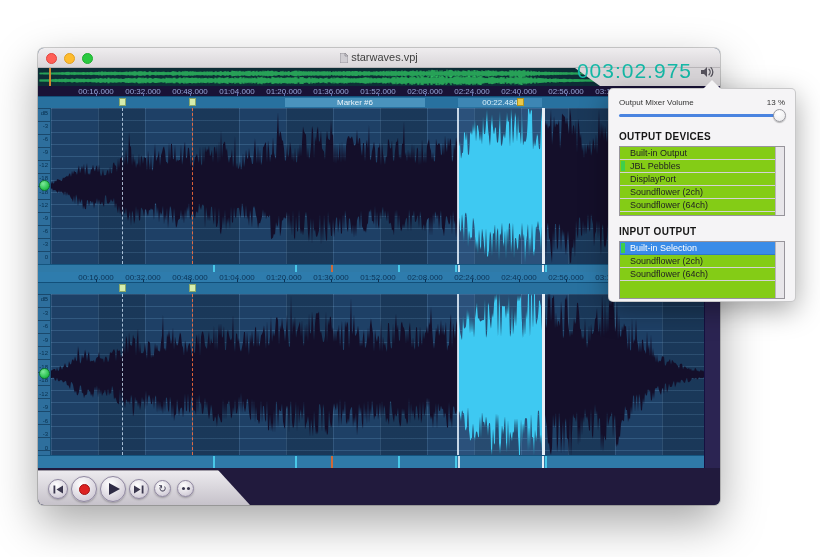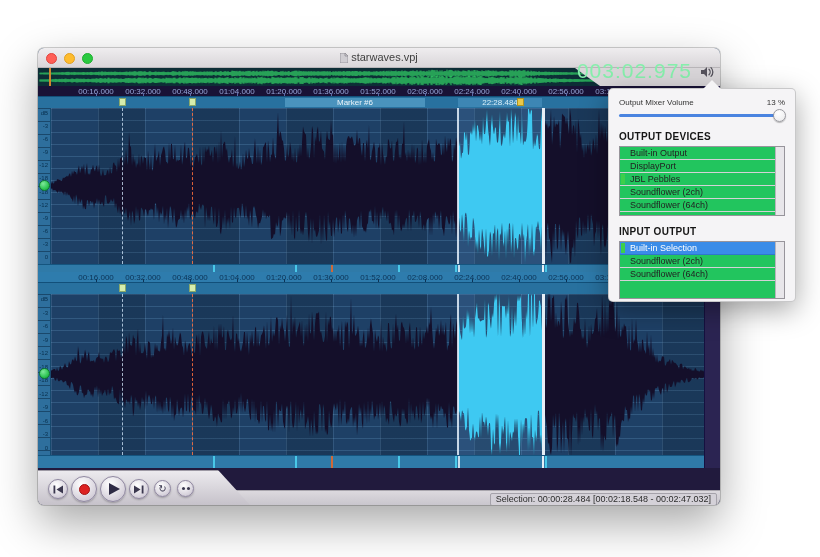--- a/index.html
+++ b/index.html
@@ -19,21 +19,21 @@
   .tl.max{ background:#29c940; border:1px solid #1eae30; }
   .wtitle{ position:absolute; left:0; right:0; top:3px; text-align:center; font-size:11px; color:#404040; }
   .wtitle svg{ vertical-align:-2px; margin-right:3px; }
 
   
   .overview-row{ position:relative; height:18px; background:#0d2e36; }
   .overview-row svg{ position:absolute; left:0; top:0; }
   .ov-playhead{ position:absolute; left:11px; top:0; width:2px; height:18px; background:#d0862f; }
   .timecode-wedge{ position:absolute; right:0; top:0; width:145px; height:18px; background:#d9d6d9;
     -webkit-clip-path:polygon(0 0,100% 0,100% 100%,25px 100%); clip-path:polygon(0 0,100% 0,100% 100%,25px 100%); }
-  .timecode{ position:absolute; right:28px; top:11px; z-index:3; font-size:21px; letter-spacing:1px; color:#86efac; }
+  .timecode{ position:absolute; right:28px; top:11px; z-index:3; font-size:21px; letter-spacing:1px; color:#14b8a6; }
   .speaker{ position:absolute; right:6px; top:16px; z-index:3; }
 
   
   .ruler{ position:relative; height:10px; }
   .ruler.r1{ background:#191236; }
   .ruler.r2{ background:#2e7cad; }
   .rlabel{ position:absolute; top:1px; width:46px; text-align:center; font-size:8px; }
   .r1 .rlabel{ color:#96a4d6; }
   .r2 .rlabel{ color:#0c3356; }
   .rtick{ position:absolute; bottom:0; width:1px; height:3px; }
@@ -92,21 +92,21 @@
 
   
   .popover{ position:absolute; left:608px; top:88px; width:188px; height:214px; background:#f5f4f6;
     border:1px solid rgba(0,0,0,.18); border-radius:5px; box-shadow:0 8px 28px rgba(0,0,0,.35); z-index:50; padding:8px 10px; }
   .pop-arrow{ position:absolute; left:94px; top:-9px; width:0; height:0; border-left:9px solid transparent; border-right:9px solid transparent; border-bottom:9px solid #f5f4f6; }
   .vol-row{ display:flex; justify-content:space-between; font-size:8px; color:#333; height:11px; align-items:center; }
   .slider{ position:relative; height:13px; margin-top:1px; }
   .slider-track{ position:absolute; left:0; right:0; top:5px; height:3px; border-radius:2px; background:#4a84e0; }
   .slider-thumb{ position:absolute; right:-1px; top:0; width:13px; height:13px; border-radius:50%; background:radial-gradient(circle at 40% 30%, #fff, #e8e8ea); border:1px solid #9a9aa0; box-shadow:0 1px 1px rgba(0,0,0,.25); }
   .dev-header{ margin-top:9px; font-size:10px; font-weight:bold; color:#161616; letter-spacing:.3px; }
-  .listbox{ position:relative; margin-top:4px; border:1px solid #97949b; background:#22c55e; overflow:hidden; }
+  .listbox{ position:relative; margin-top:4px; border:1px solid #97949b; background:#84cc16; overflow:hidden; }
   .listbox.out{ height:70px; }
   .listbox.in{ height:58px; }
   .list-scroll{ position:absolute; right:0; top:0; bottom:0; width:9px; background:#e8e6ea; border-left:1px solid #b8b5bc; }
   .dev-row{ position:relative; height:13px; line-height:12px; font-size:9px; color:#222; padding-left:10px; border-bottom:1px solid #d4d2d6; margin-right:9px; }
   .dev-row.sel{ background:#3a8ce8; color:#fff; border-bottom-color:#2f77cc; }
   .dev-active{ position:absolute; left:1px; top:1px; bottom:1px; width:4px; background:#3ecf4b; }
 </style>
 </head>
 <body>
 
@@ -164,21 +164,21 @@
       <span class="rlabel" style="left: 505px;">02:56.000</span>
       <i class="rtick" style="left: 528px;"></i>
       <span class="rlabel" style="left: 552px;">03:12.000</span>
       <i class="rtick" style="left: 575px;"></i>
       <span class="rlabel" style="left: 599px;">03:28.000</span>
       <i class="rtick" style="left: 622px;"></i>
     </div>
 
   <div class="markerbar" id="mbar1">
     <div class="marker-region" id="mregion1" style="left: 247px; width: 140px;">Marker #6</div>
-    <div class="sel-region" id="selregion1" style="left: 420px; width: 84px;">22:28.484</div>
+    <div class="sel-region" id="selregion1" style="left: 420px; width: 84px;">00:22.484</div>
   <span class="flag" style="left: 81px;"></span>
       <span class="flag" style="left: 151px;"></span>
       <span class="flag yellow" style="left: 479px;"></span>
     </div>
 
   <div class="track" id="track1" style="height:156px;">
     <div class="plot">
       <div class="sel-bg" id="selbg1" style="left: 407.015px; width: 83.9758px;"></div>
       <svg id="wave1" viewBox="0 0 653 156" preserveAspectRatio="none">
         <defs>
@@ -297,23 +297,20 @@
       <span class="stick" style="left: 417px; background: rgb(73, 200, 232);"></span>
       <span class="stick" style="left: 507px; background: rgb(73, 200, 232);"></span>
       <span class="stick" style="left: 293px; background: rgb(208, 104, 56);"></span>
       <span class="stick" style="left: 420.015px; background: rgba(228, 240, 250, 0.85);"></span>
       <span class="stick" style="left: 503.991px; background: rgb(230, 238, 246);"></span>
     </div>
 
   <div class="right-strip"></div>
 
   <div class="bottombar">
-    <div class="statusbar">
-      <span class="status-box">Selection: 00:00:28.484 [00:02:18.548 - 00:02:47.032]</span>
-    </div>
     <div class="transport">
       <div class="tbtn sm" style="left:10px;">
         <svg width="10" height="9" viewBox="0 0 10 9">
             <rect x="0.5" y="0.5" width="1.8" height="8" fill="#3a374e"></rect>
             <path d="M10,0.5 L3.5,4.5 L10,8.5 z" fill="#3a374e"></path>
           </svg>
       </div>
       <div class="tbtn lg" style="left:33px;">
           <span class="rec-dot"></span>
         </div>
@@ -343,22 +340,22 @@
     <span>13 %</span>
   </div>
   <div class="slider">
     <div class="slider-track"></div>
     <div class="slider-thumb"></div>
   </div>
   <div class="dev-header">OUTPUT DEVICES</div>
   <div class="listbox out">
     <div id="outlist">
         <div class="dev-row"><span>Built-in Output</span></div>
+        <div class="dev-row"><i class="dev-active"></i><span>JBL Pebbles</span></div>
         <div class="dev-row"><span>DisplayPort</span></div>
-        <div class="dev-row"><i class="dev-active"></i><span>JBL Pebbles</span></div>
         <div class="dev-row"><span>Soundflower (2ch)</span></div>
         <div class="dev-row"><span>Soundflower (64ch)</span></div>
       </div>
     <div class="list-scroll"></div>
   </div>
   <div class="dev-header" style="margin-top:10px;">INPUT OUTPUT</div>
   <div class="listbox in">
     <div id="inlist">
         <div class="dev-row sel"><i class="dev-active"></i><span>Built-in Selection</span></div>
         <div class="dev-row"><span>Soundflower (2ch)</span></div>

